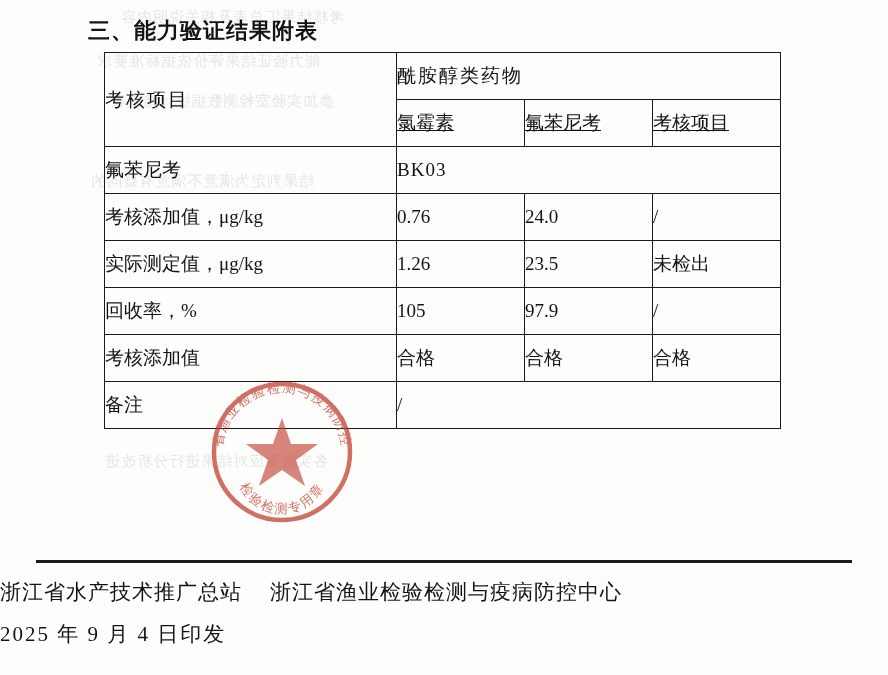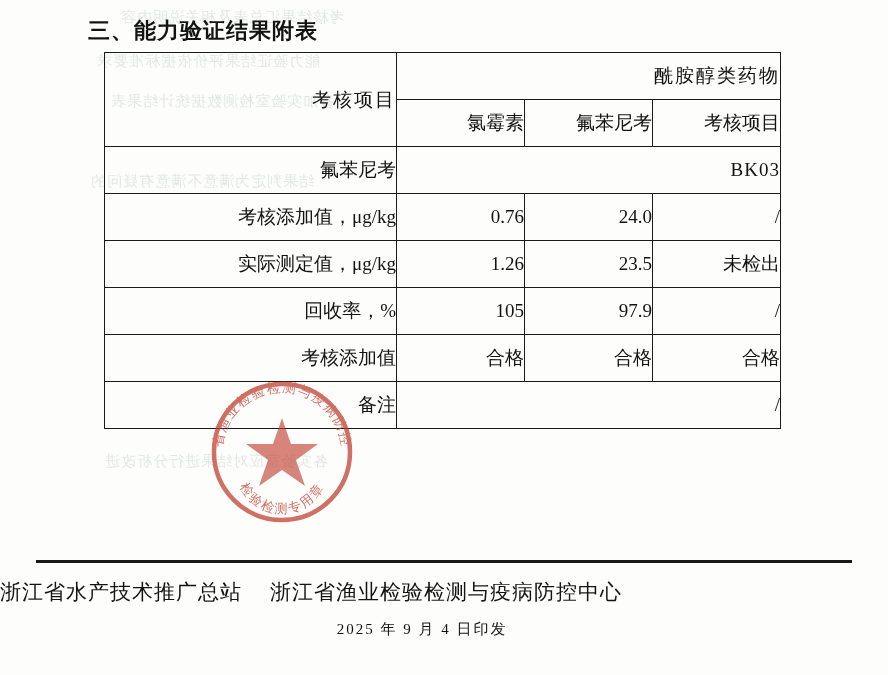--- a/index.html
+++ b/index.html
@@ -60,38 +60,39 @@
     width: 676px;
   }
 
   table.result {
     border-collapse: collapse;
     width: 676px;
     table-layout: fixed;
   }
   table.result td {
     border: 1.6px solid #1a1a1a;
-    text-align: right;
+    text-align: left;
     vertical-align: middle;
     font-size: 19px;
     padding: 0;
     height: 46px;
     font-family: "Liberation Serif", "DejaVu Serif", serif;
   }
   td.label-cell {
     font-size: 19px;
   }
   td.head-group {
     font-size: 21px;
     height: 42px;
     letter-spacing: 2px;
   }
   td.head-sub {
     font-size: 19px;
     height: 44px;
+    text-decoration: underline;
   }
   td.item-head {
     font-size: 20px;
     letter-spacing: 2px;
   }
   td.tall {
     height: 58px;
   }
   td.sample-val {
     font-size: 21px;
@@ -129,22 +130,22 @@
     text-align: left;
     font-size: 21px;
     letter-spacing: 1px;
   }
   .footer-line1 .unit-left { margin-right: 28px; }
   .footer-line2 {
     position: absolute;
     left: 0;
     top: 620px;
     width: 844px;
-    text-align: center;
-    font-size: 15px;
+    text-align: left;
+    font-size: 21px;
     letter-spacing: 2px;
   }
 </style>
 </head>
 <body>
 
 <div class="ghost-layer">
   <div class="ghost" style="left:120px; top:8px;">考核结果汇总表及相关说明内容</div>
   <div class="ghost" style="left:96px;  top:52px;">能力验证结果评价依据标准要求</div>
   <div class="ghost" style="left:110px; top:92px;">参加实验室检测数据统计结果表</div>

